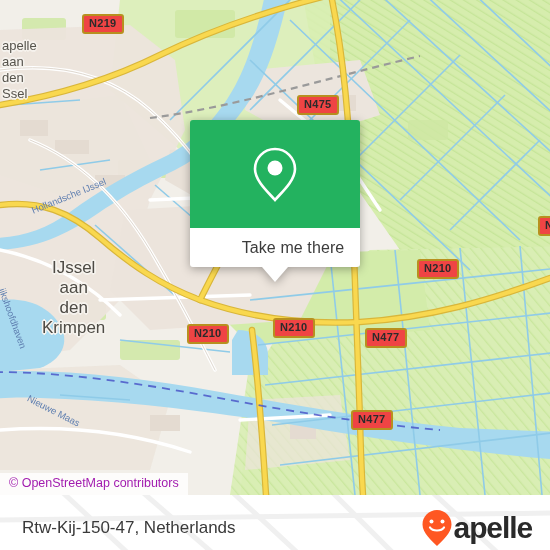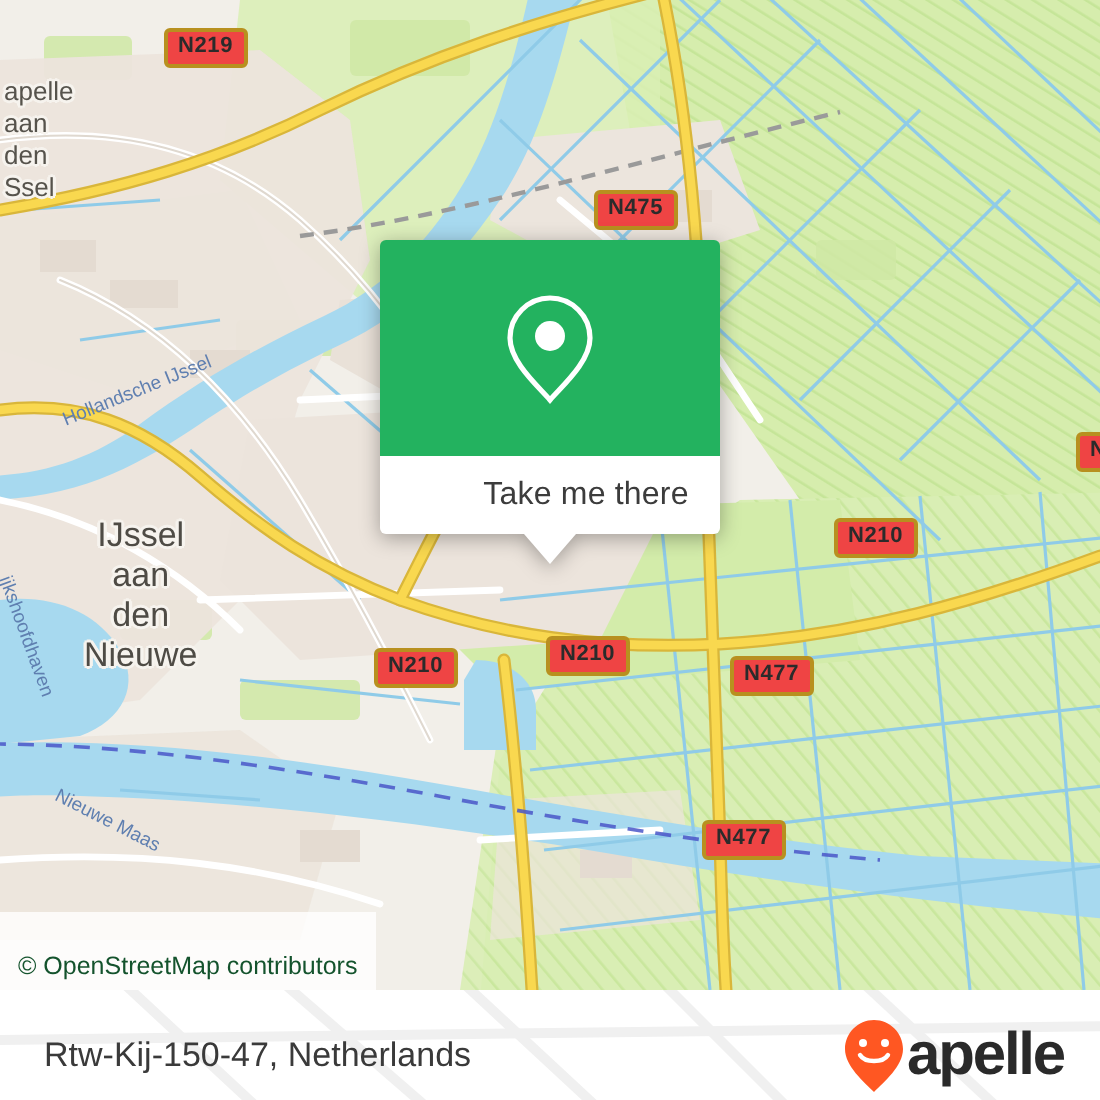--- a/index.html
+++ b/index.html
@@ -73,22 +73,22 @@
     width:0;height:0;
     border-left:13px solid transparent;
     border-right:13px solid transparent;
     border-top:15px solid #ffffff;
   }
 
   
   .attrib{
     position:absolute;left:0;bottom:0;
     background:rgba(255,255,255,.80);
-    font-size:12.5px;color:#14532d;
-    padding:20px 9px 5px 9px;
+    font-size:12.5px;color:#a21caf;
+    padding:3px 9px 5px 9px;
     white-space:nowrap;
   }
 
   
   .footer{
     position:absolute;left:0;top:495px;width:550px;height:65px;
     background:#ffffff;overflow:hidden;
   }
   .footer-lines{position:absolute;left:0;top:0;width:550px;height:55px;}
   .footer-addr{
@@ -251,21 +251,21 @@
       <span class="ln">apelle</span>
       <span class="ln">aan</span>
       <span class="ln">den</span>
       <span class="ln">Ssel</span>
     </div>
 
     <div class="place place-big" style="left:42px;top:258px;">
       <span class="ln">IJssel</span>
       <span class="ln">aan</span>
       <span class="ln">den</span>
-      <span class="ln">Nieuwe</span>
+      <span class="ln">Krimpen</span>
     </div>
 
     <div class="water-label" style="left:32px;top:205px;transform:rotate(-22deg);">Hollandsche IJssel</div>
     <div class="water-label" style="left:2px;top:283px;transform:rotate(70deg);">ijkshoofdhaven</div>
     <div class="water-label" style="left:28px;top:392px;transform:rotate(27deg);">Nieuwe Maas</div>
 
     <div class="shield" style="left:82px;top:14px;">N219</div>
     <div class="shield" style="left:297px;top:95px;">N475</div>
     <div class="shield" style="left:417px;top:259px;">N210</div>
     <div class="shield" style="left:187px;top:324px;">N210</div>

